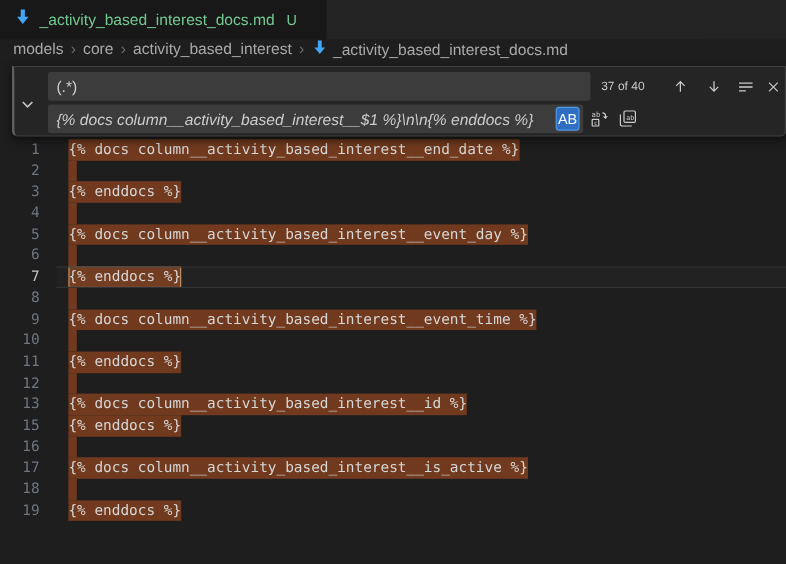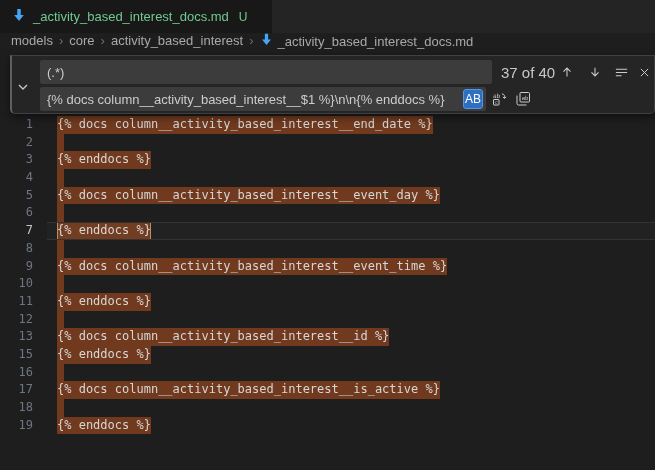--- a/index.html
+++ b/index.html
@@ -46,27 +46,27 @@
   
   .find-widget{position:absolute;left:10px;top:55px;width:645px;height:59px;background:#252526;
     border:1px solid #404040;border-left:2px solid #5f5f5f;border-radius:0 0 5px 5px;
     box-shadow:0 3px 8px rgba(0,0,0,0.5);z-index:5;}
   .toggle-replace{position:absolute;left:3px;top:23px;width:16px;height:16px;display:flex;align-items:center;justify-content:center;cursor:pointer;}
   .find-input-wrap{position:absolute;left:28px;height:24px;}
   .find-input-wrap.search-row{top:4px;width:452px;}
   .find-input-wrap.replace-row{top:31px;width:446px;}
   .find-input{width:100%;height:24px;background:#3c3c3c;border:none;border-radius:2px;color:#cccccc;
     font-size:13px;font-family:"Liberation Sans",sans-serif;padding:0 72px 0 7px;outline:none;}
-  .replace-row .find-input{padding-right:24px;}
+  .replace-row .find-input{padding-right:24px;font-style:italic;}
   .in-input-opts{position:absolute;right:3px;top:2px;display:flex;gap:2px;}
   .opt-btn{width:20px;height:20px;border-radius:3px;display:flex;align-items:center;justify-content:center;
     font-size:12px;color:#cccccc;cursor:pointer;background:transparent;border:1px solid transparent;}
   .opt-btn.active{background:var(--accent-blue);border:1px solid var(--accent-blue-border);color:#ffffff;}
   .opt-underline{text-decoration:underline;text-underline-offset:2px;}
-  .results-count{position:absolute;left:489px;top:4px;height:24px;display:flex;align-items:center;font-size:15px;color:#c8c8c8;white-space:nowrap;}
+  .results-count{position:absolute;left:489px;top:4px;height:24px;display:flex;align-items:center;font-size:10px;color:#c8c8c8;white-space:nowrap;}
   .widget-btn{position:absolute;top:6px;width:20px;height:20px;display:flex;align-items:center;justify-content:center;cursor:pointer;border-radius:3px;}
   .widget-btn.replace-action{top:33px;}
   
   .svgicon{display:block;}
 </style>
 </head>
 <body>
 
 <div class="tabbar">
   <div class="tab">

